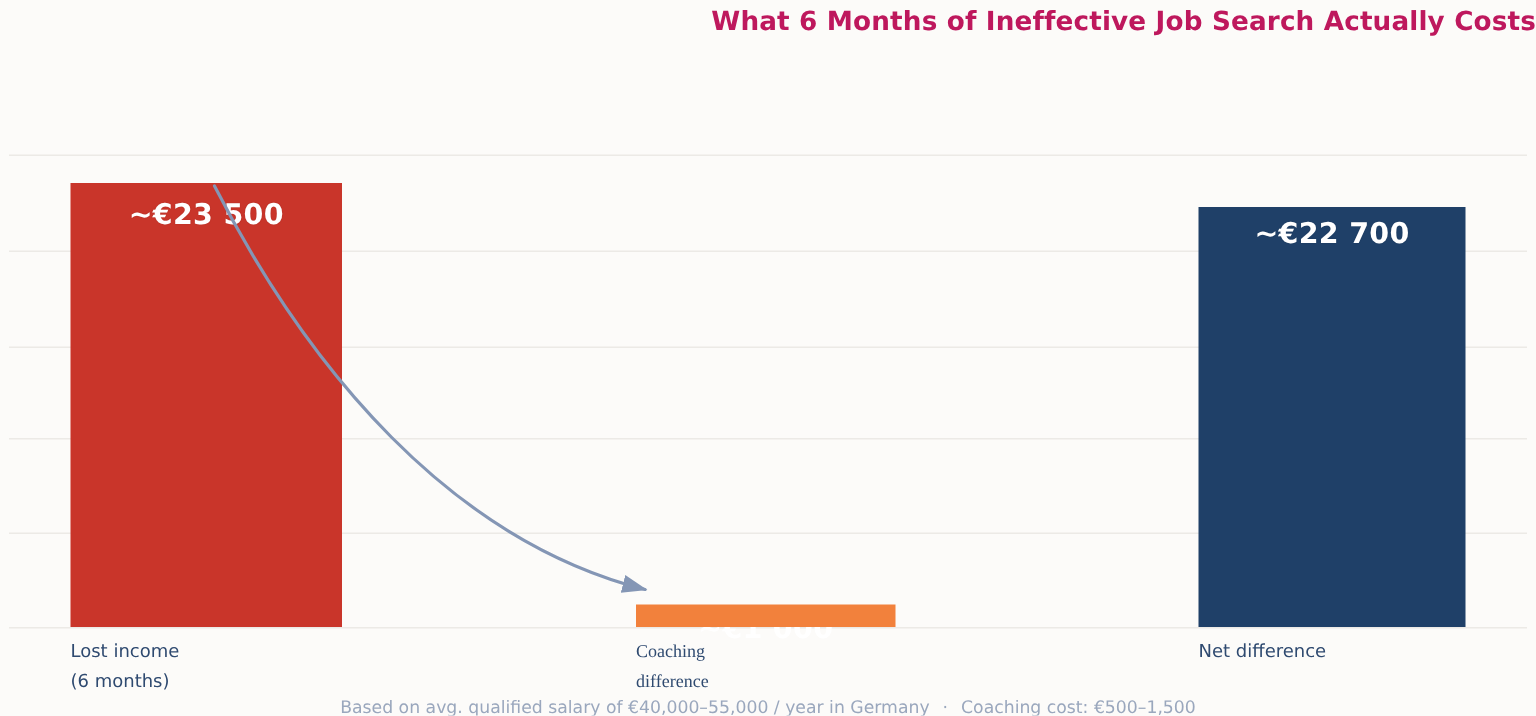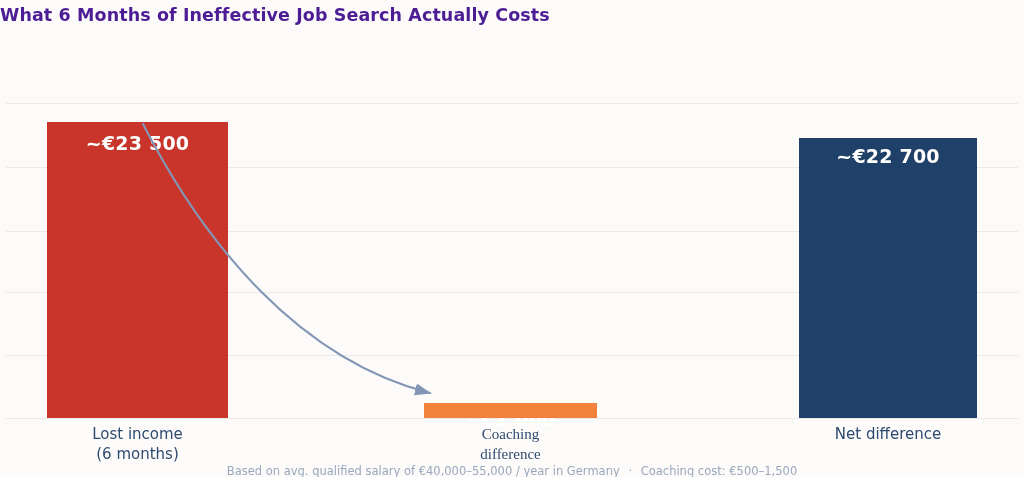--- a/index.html
+++ b/index.html
@@ -8,24 +8,24 @@
     background:#fcfbf9;
     font-family:"DejaVu Sans", sans-serif;
     overflow:hidden;
     position:relative;
   }
   #stage{position:absolute;left:0;top:0;width:1024px;height:477px;}
 
   
   .chart-title{
     position:absolute;left:0;top:5px;width:1024px;
-    text-align:left;
+    text-align:right;
     font-family:"DejaVu Sans", sans-serif;
     font-size:17.5px;font-weight:bold;
-    color:#4c1d95;
+    color:#be185d;
     letter-spacing:.1px;
     white-space:nowrap;
   }
 
   
   .plot{position:absolute;left:0;top:0;width:1024px;height:477px;}
   .gridline{
     position:absolute;left:6px;width:1012px;height:1px;
     background:#eceae6;
   }
@@ -50,23 +50,23 @@
     letter-spacing:.2px;
   }
   .bar-value.inside{ text-shadow:0 0 1px rgba(0,0,0,.15); }
   .bar-value.clipped{
     color:#ffffff;
   }
 
   
   .cat-label{
     position:absolute;
-    text-align:center;
+    text-align:left;
     font-family:"DejaVu Sans", sans-serif;
-    font-size:15px;
+    font-size:12px;
     color:#2f4a70;
     line-height:20px;
     white-space:nowrap;
   }
   .cat-label .l2{display:block;}
 
   
   .footnote{
     position:absolute;left:0;top:464px;width:1024px;
     text-align:center;

